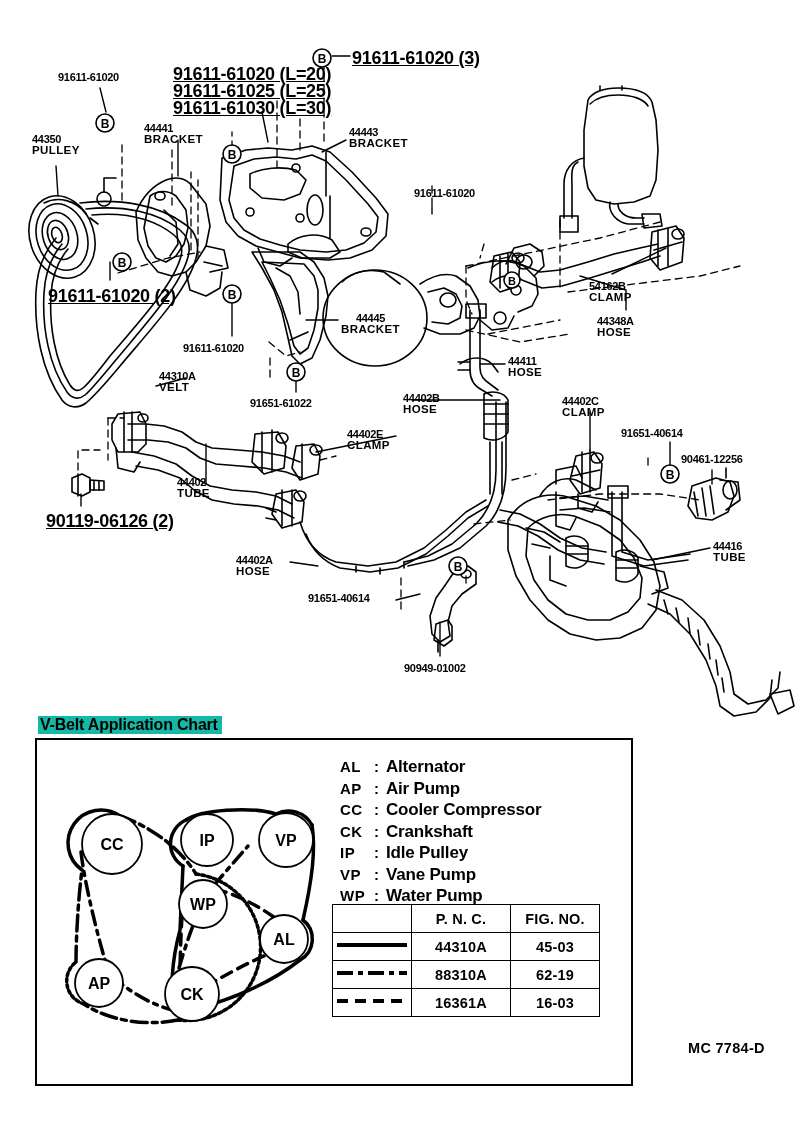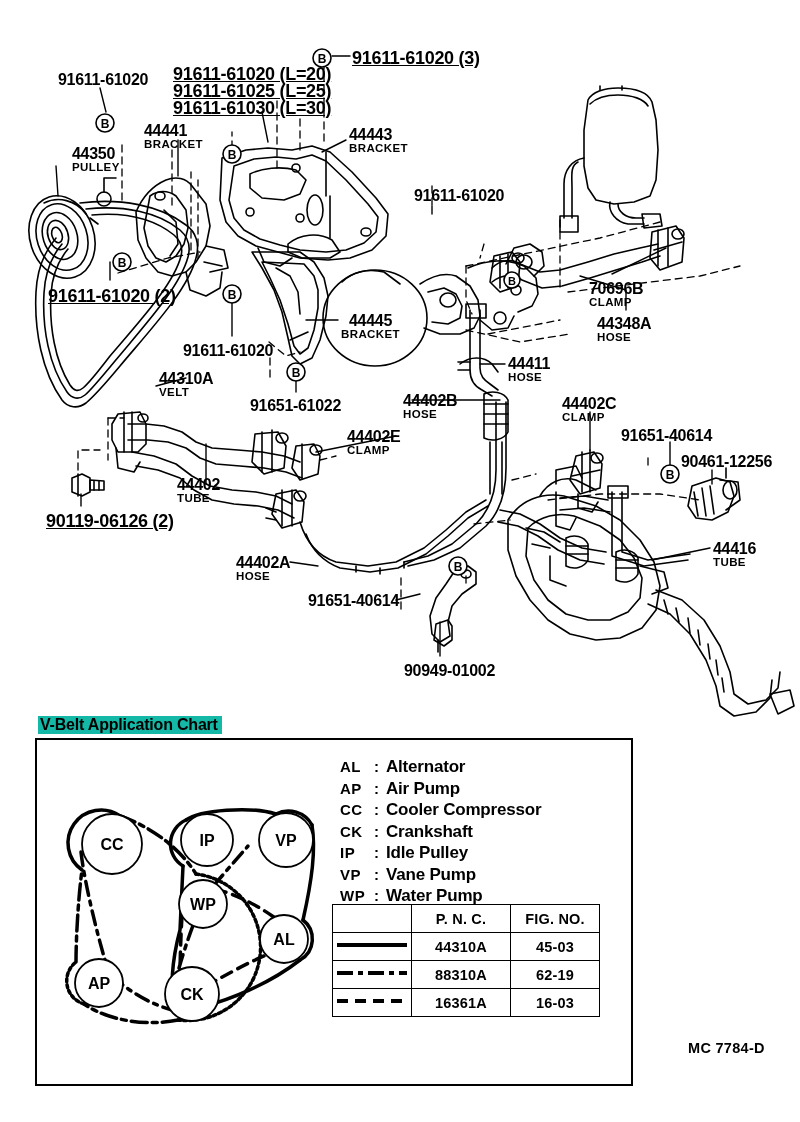--- a/index.html
+++ b/index.html
@@ -25,21 +25,21 @@
   .lbl {
     position: absolute;
     font-family: "Liberation Sans", sans-serif;
     font-weight: bold;
     white-space: nowrap;
     letter-spacing: -0.3px;
     line-height: 1.02;
   }
   .lbl .pn {
     display: block;
-    font-size: 16px;
+    font-size: 11px;
     font-weight: bold;
   }
   .lbl .sub {
     display: block;
     font-size: 11.5px;
     font-weight: bold;
     letter-spacing: 0.4px;
   }
   .lbl.small .pn { font-size: 18px; text-decoration: underline; }
 
@@ -503,29 +503,29 @@
       <span class="pn">91611-61020 (3)</span>
     </div>
     <div class="lbl" style="left: 144px; top: 123px;">
       <span class="pn">44441</span>
       <span class="sub">BRACKET</span>
     </div>
     <div class="lbl" style="left: 349px; top: 127px;">
       <span class="pn">44443</span>
       <span class="sub">BRACKET</span>
     </div>
-    <div class="lbl" style="left: 32px; top: 146px; margin-left: 40px;">
+    <div class="lbl" style="left: 32px; top: 134px;">
       <span class="pn">44350</span>
       <span class="sub">PULLEY</span>
     </div>
     <div class="lbl" style="left: 414px; top: 188px;">
       <span class="pn">91611-61020</span>
     </div>
     <div class="lbl" style="left: 589px; top: 281px;">
-      <span class="pn">70696B</span>
+      <span class="pn">54162B</span>
       <span class="sub">CLAMP</span>
     </div>
     <div class="lbl" style="left: 597px; top: 316px;">
       <span class="pn">44348A</span>
       <span class="sub">HOSE</span>
     </div>
     <div class="lbl small" style="left: 48px; top: 287px;">
       <span class="pn">91611-61020 (2)</span>
     </div>
     <div class="lbl" style="left: 183px; top: 343px;">

